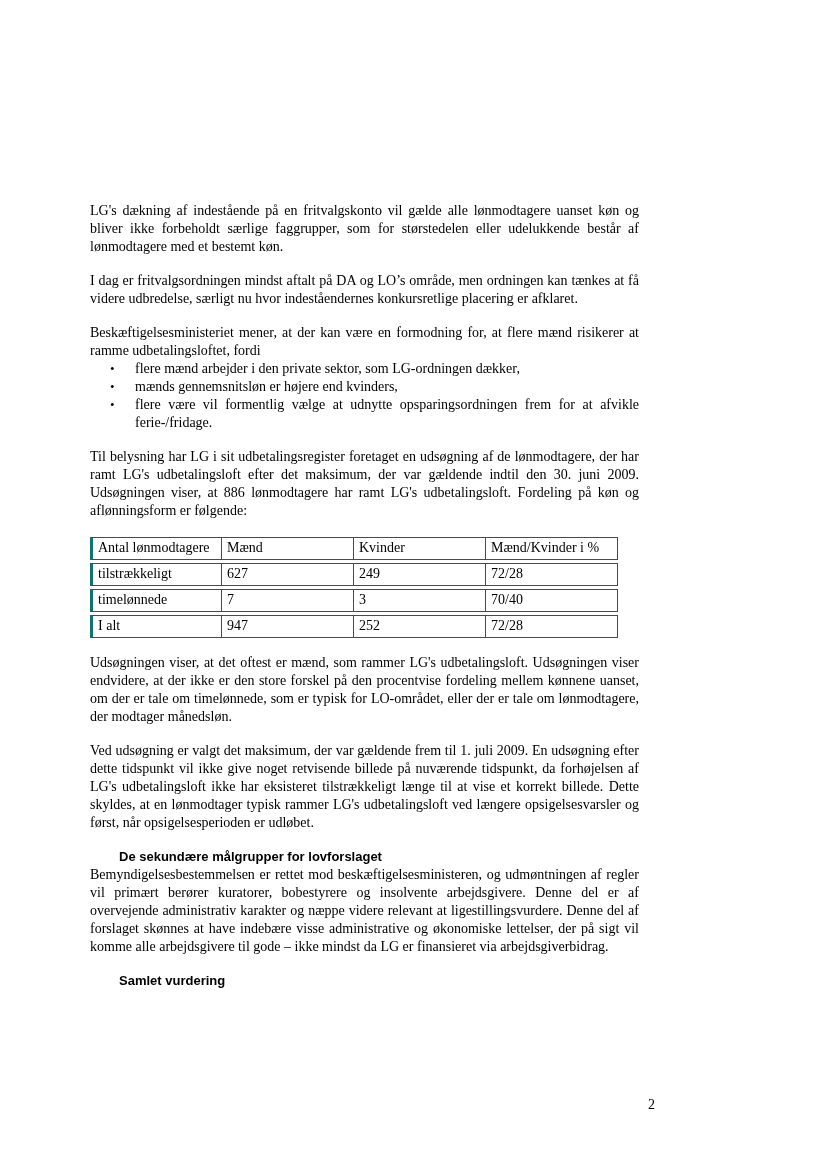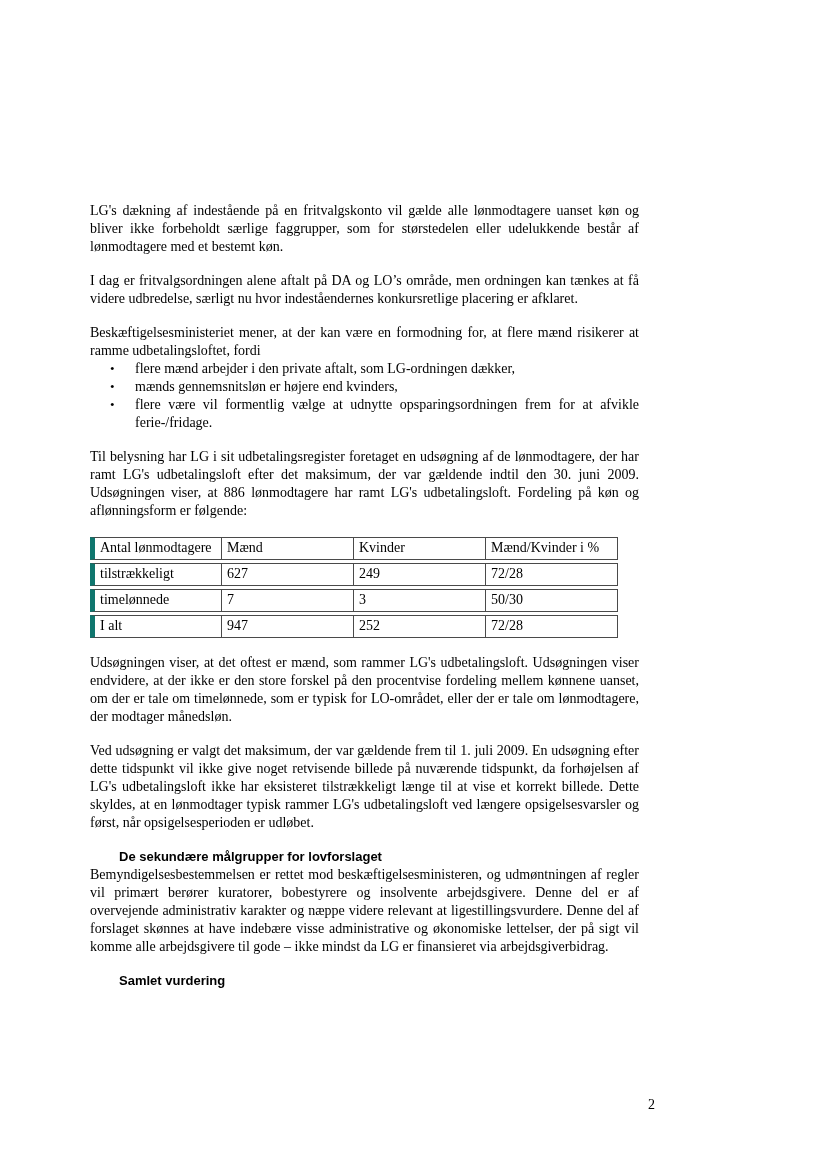--- a/index.html
+++ b/index.html
@@ -61,42 +61,42 @@
     border: 1px solid #4a4a4a;
     border-left: none;
     padding: 1px 5px 2px 5px;
     font-weight: normal;
     text-align: left;
     height: 22px;
     overflow: hidden;
     white-space: nowrap;
   }
   table.data th:first-child, table.data td:first-child {
-    border-left: 5px solid #0f766e;
+    border-left: 3px solid #0f766e;
   }
   .page-number {
     position: absolute;
     left: 648px;
     top: 1096px;
     font-size: 14px;
   }
 </style>
 </head>
 <body>
 
 <div class="page">
   <div class="content">
 
     <p>LG's dækning af indestående på en fritvalgskonto vil gælde alle lønmodtagere uanset køn og bliver ikke forbeholdt særlige faggrupper, som for størstedelen eller udelukkende består af lønmodtagere med et bestemt køn.</p>
 
-    <p>I dag er fritvalgsordningen alene aftalt på DA og LO’s område, men ordningen kan tænkes at få videre udbredelse, særligt nu hvor indeståendernes konkursretlige placering er afklaret.</p>
+    <p>I dag er fritvalgsordningen mindst aftalt på DA og LO’s område, men ordningen kan tænkes at få videre udbredelse, særligt nu hvor indeståendernes konkursretlige placering er afklaret.</p>
 
     <p class="tight">Beskæftigelsesministeriet mener, at der kan være en formodning for, at flere mænd risikerer at ramme udbetalingsloftet, fordi</p>
     <ul class="bullets">
-      <li>flere mænd arbejder i den private aftalt, som LG-ordningen dækker,</li>
+      <li>flere mænd arbejder i den private sektor, som LG-ordningen dækker,</li>
       <li>mænds gennemsnitsløn er højere end kvinders,</li>
       <li>flere være vil formentlig vælge at udnytte opsparingsordningen frem for at afvikle ferie-/fridage.</li>
     </ul>
 
     <p>Til belysning har LG i sit udbetalingsregister foretaget en udsøgning af de lønmodtagere, der har ramt LG's udbetalingsloft efter det maksimum, der var gældende indtil den 30. juni 2009. Udsøgningen viser, at 886 lønmodtagere har ramt LG's udbetalingsloft. Fordeling på køn og aflønningsform er følgende:</p>
 
     <table class="data">
       <colgroup>
         <col style="width:132px">
           <col style="width:132px">
@@ -113,21 +113,21 @@
       <tr>
         <td>tilstrækkeligt</td>
         <td>627</td>
         <td>249</td>
         <td>72/28</td>
       </tr>
       <tr>
         <td>timelønnede</td>
         <td>7</td>
         <td>3</td>
-        <td>50/30</td>
+        <td>70/40</td>
       </tr>
       <tr>
         <td>I alt</td>
         <td>947</td>
         <td>252</td>
         <td>72/28</td>
       </tr>
     </tbody>
       </table>
 

